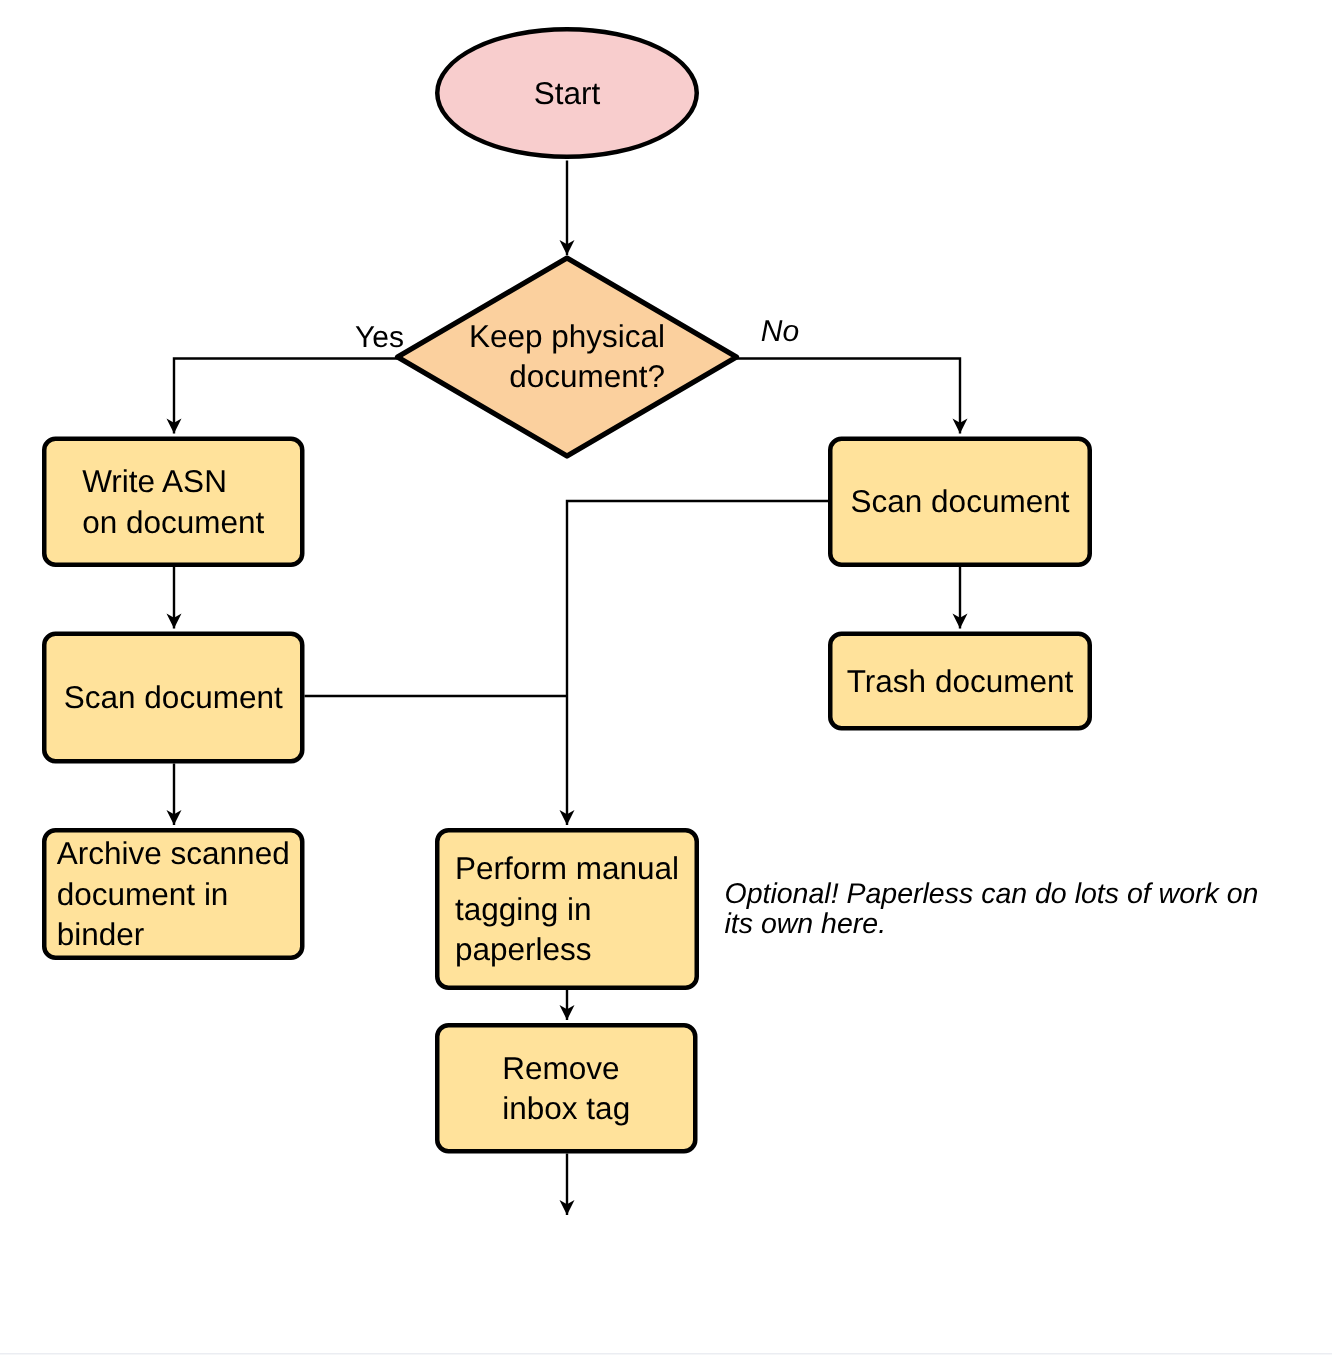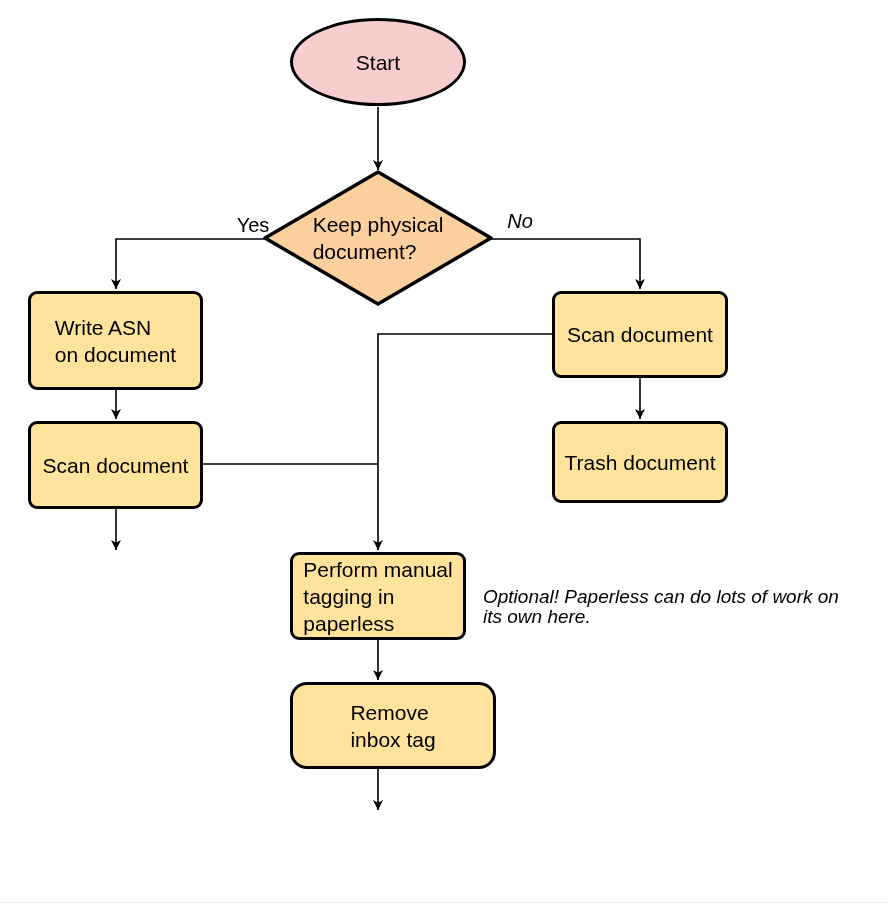--- a/index.html
+++ b/index.html
@@ -34,21 +34,21 @@
   .node-label {
     white-space: pre-line;
     font-size: 21px;
     line-height: 27px;
   }
   .diamond-label {
     position: absolute;
     display: flex;
     align-items: center;
     justify-content: center;
-    text-align: left;
+    text-align: right;
   }
   .edge-label {
     position: absolute;
     font-size: 20px;
     line-height: 24px;
     text-align: center;
   }
   .note {
     position: absolute;
     font-style: italic;
@@ -92,41 +92,46 @@
   <div class="node terminal" style="left:290px; top:18px; width:176px; height:88px;">
     <span class="node-label">Start</span>
   </div>
 
   <div class="diamond-label node-label" style="left:278px; top:204px; width:200px; height:68px;">Keep physical
 document?</div>
 
   <div class="edge-label" style="left:205px; top:213px; width:44px;margin-left:26px;">Yes</div>
   <div class="edge-label" style="left:498px; top:209px; width:44px;font-style:italic;">No</div>
 
-  <div class="node process" style="left:28px; top:291px; width:175px; height:99px;">
+  <div class="node process" style="left:28px; top:291px; width:175px; height:87px;">
     <span class="node-label">Write ASN
 on document</span>
   </div>
   <div class="node process" style="left:28px; top:421px; width:175px; height:88px;">
     <span class="node-label">Scan document</span>
   </div>
+  <div class="node process" style="left:28px; top:552px; width:175px; height:88px;">
+    <span class="node-label">Archive scanned
+document in
+binder</span>
+  </div>
 
   <div class="node process" style="left:552px; top:291px; width:176px; height:87px;">
     <span class="node-label">Scan document</span>
   </div>
-  <div class="node process" style="left:552px; top:421px; width:176px; height:82px;">
+  <div class="node process" style="left:552px; top:421px; width:176px; height:66px;">
     <span class="node-label">Trash document</span>
   </div>
 
-  <div class="node process" style="left:290px; top:552px; width:176px; height:88px;">
+  <div class="node process" style="left:290px; top:552px; width:176px; height:108px;">
     <span class="node-label">Perform manual
 tagging in
 paperless</span>
   </div>
-  <div class="node process" style="left:290px; top:682px; width:206px; height:87px;border-radius:17px;">
+  <div class="node process" style="left:290px; top:682px; width:175px; height:87px;">
     <span class="node-label">Remove
 inbox tag</span>
   </div>
 
 
   <div class="note" style="left:483px; top:587px; width:400px;">Optional! Paperless can do lots of work on
 its own here.</div>
 
   <div class="bottom-rule"></div>
 

